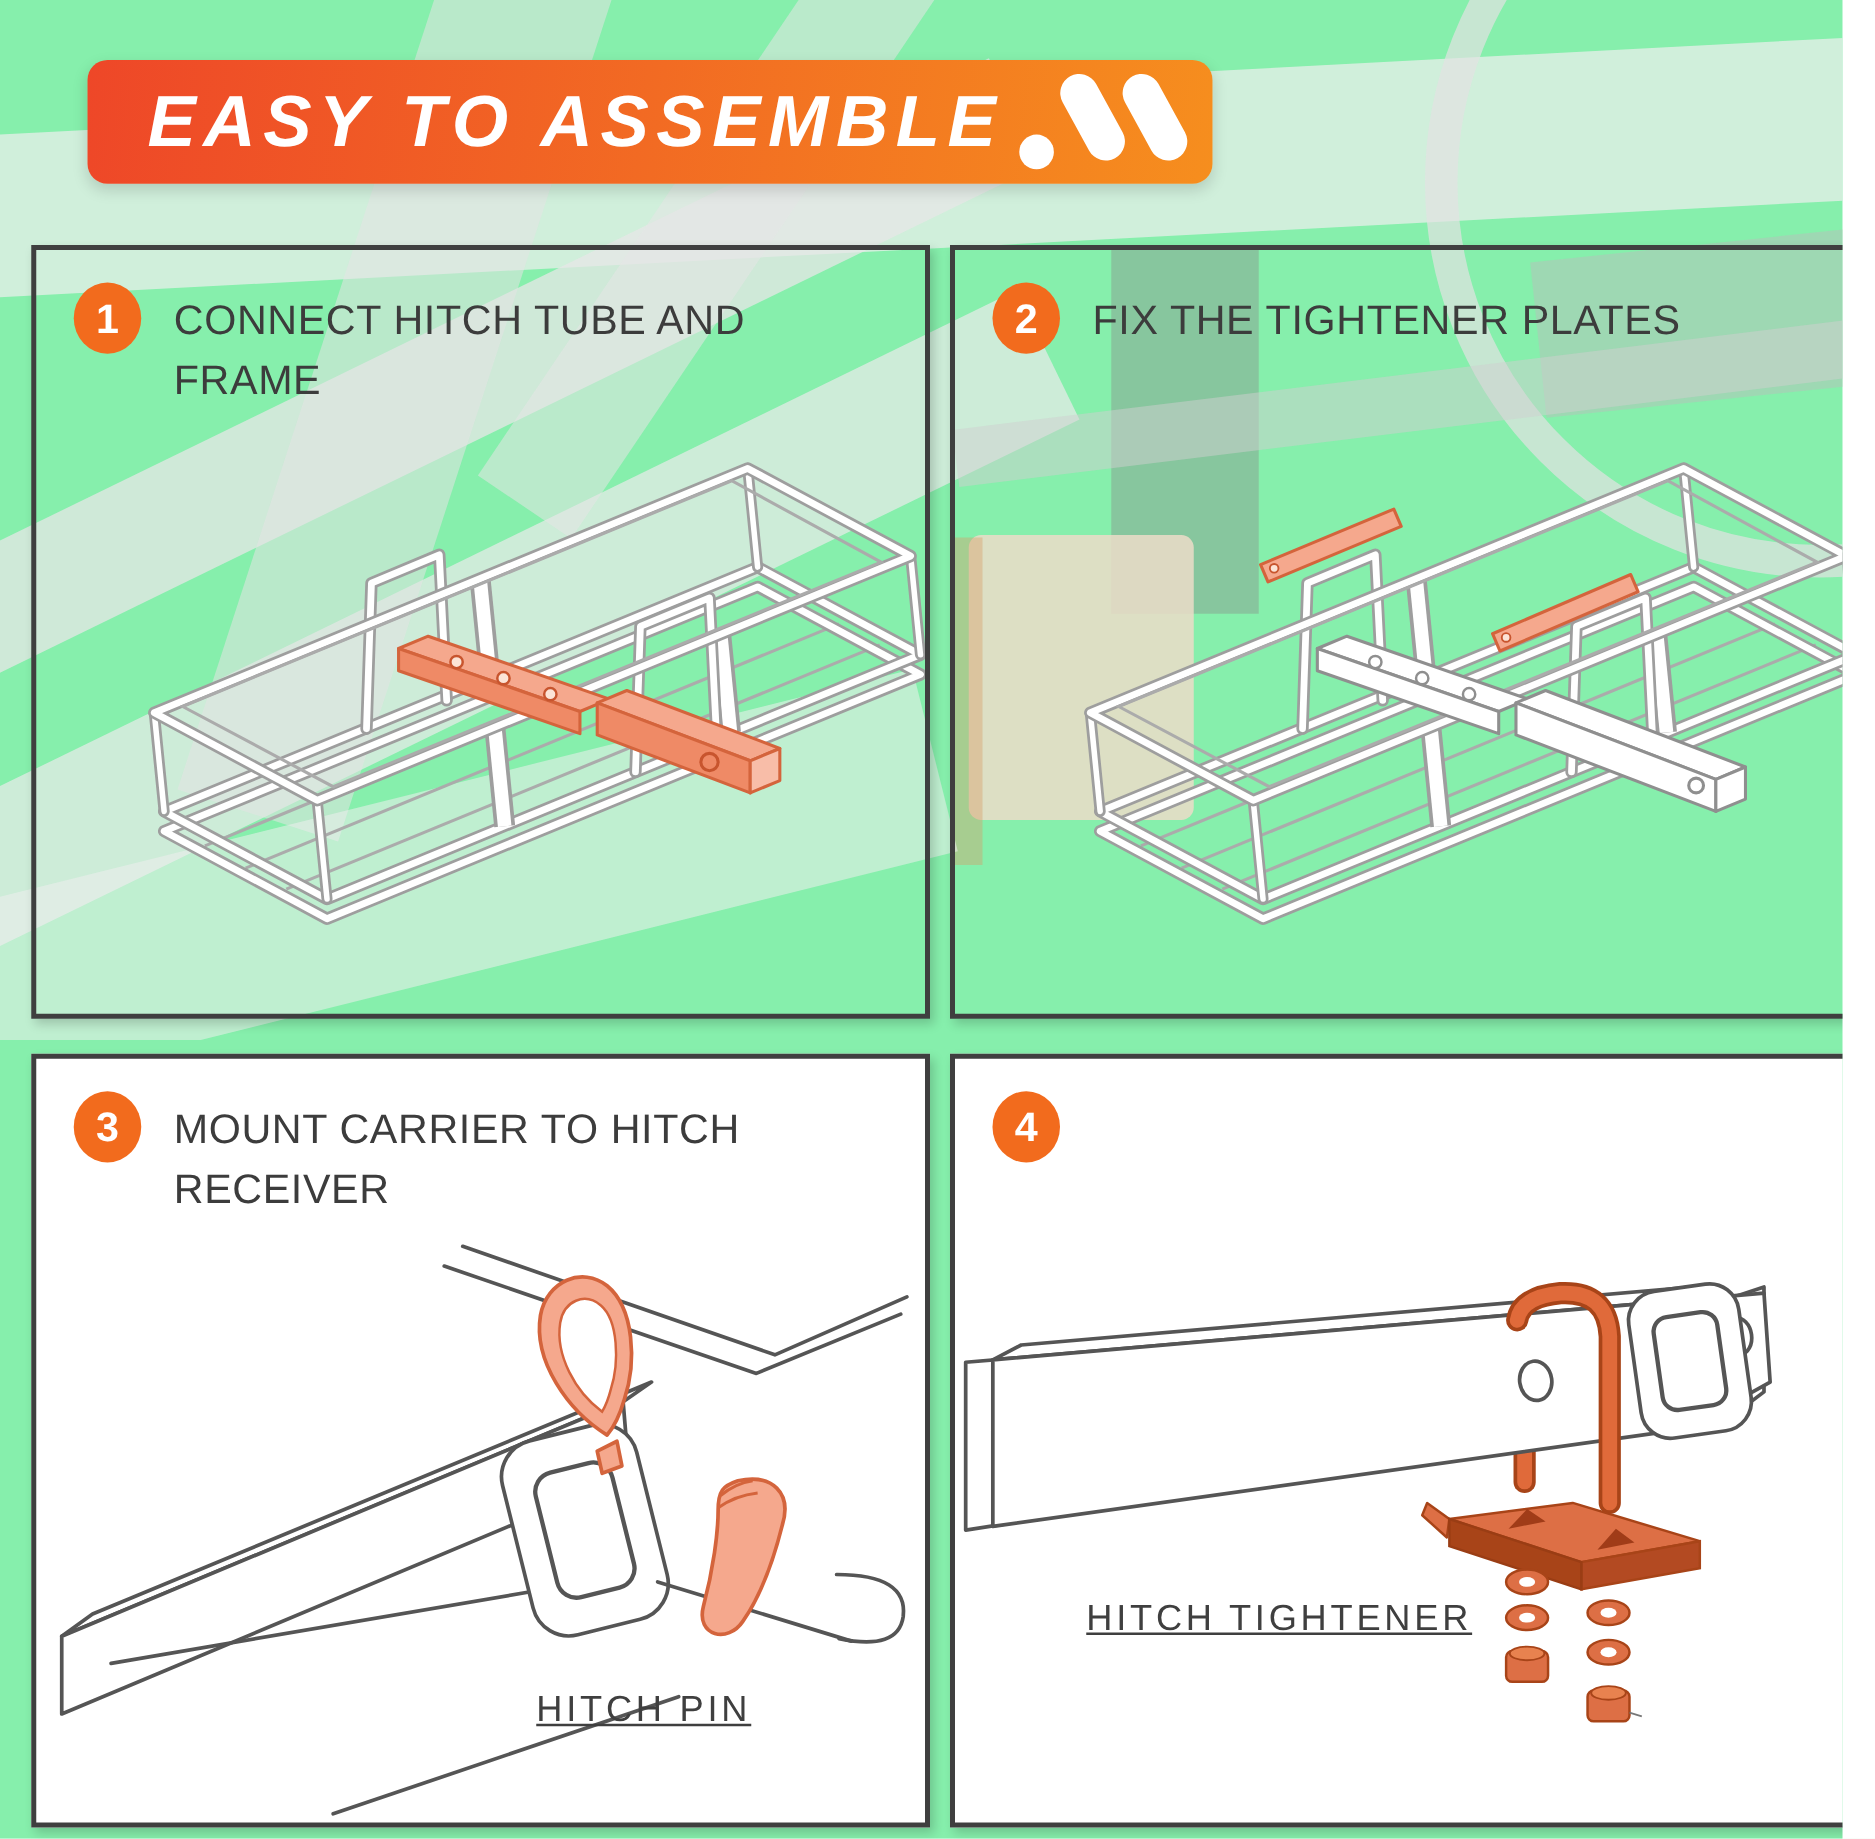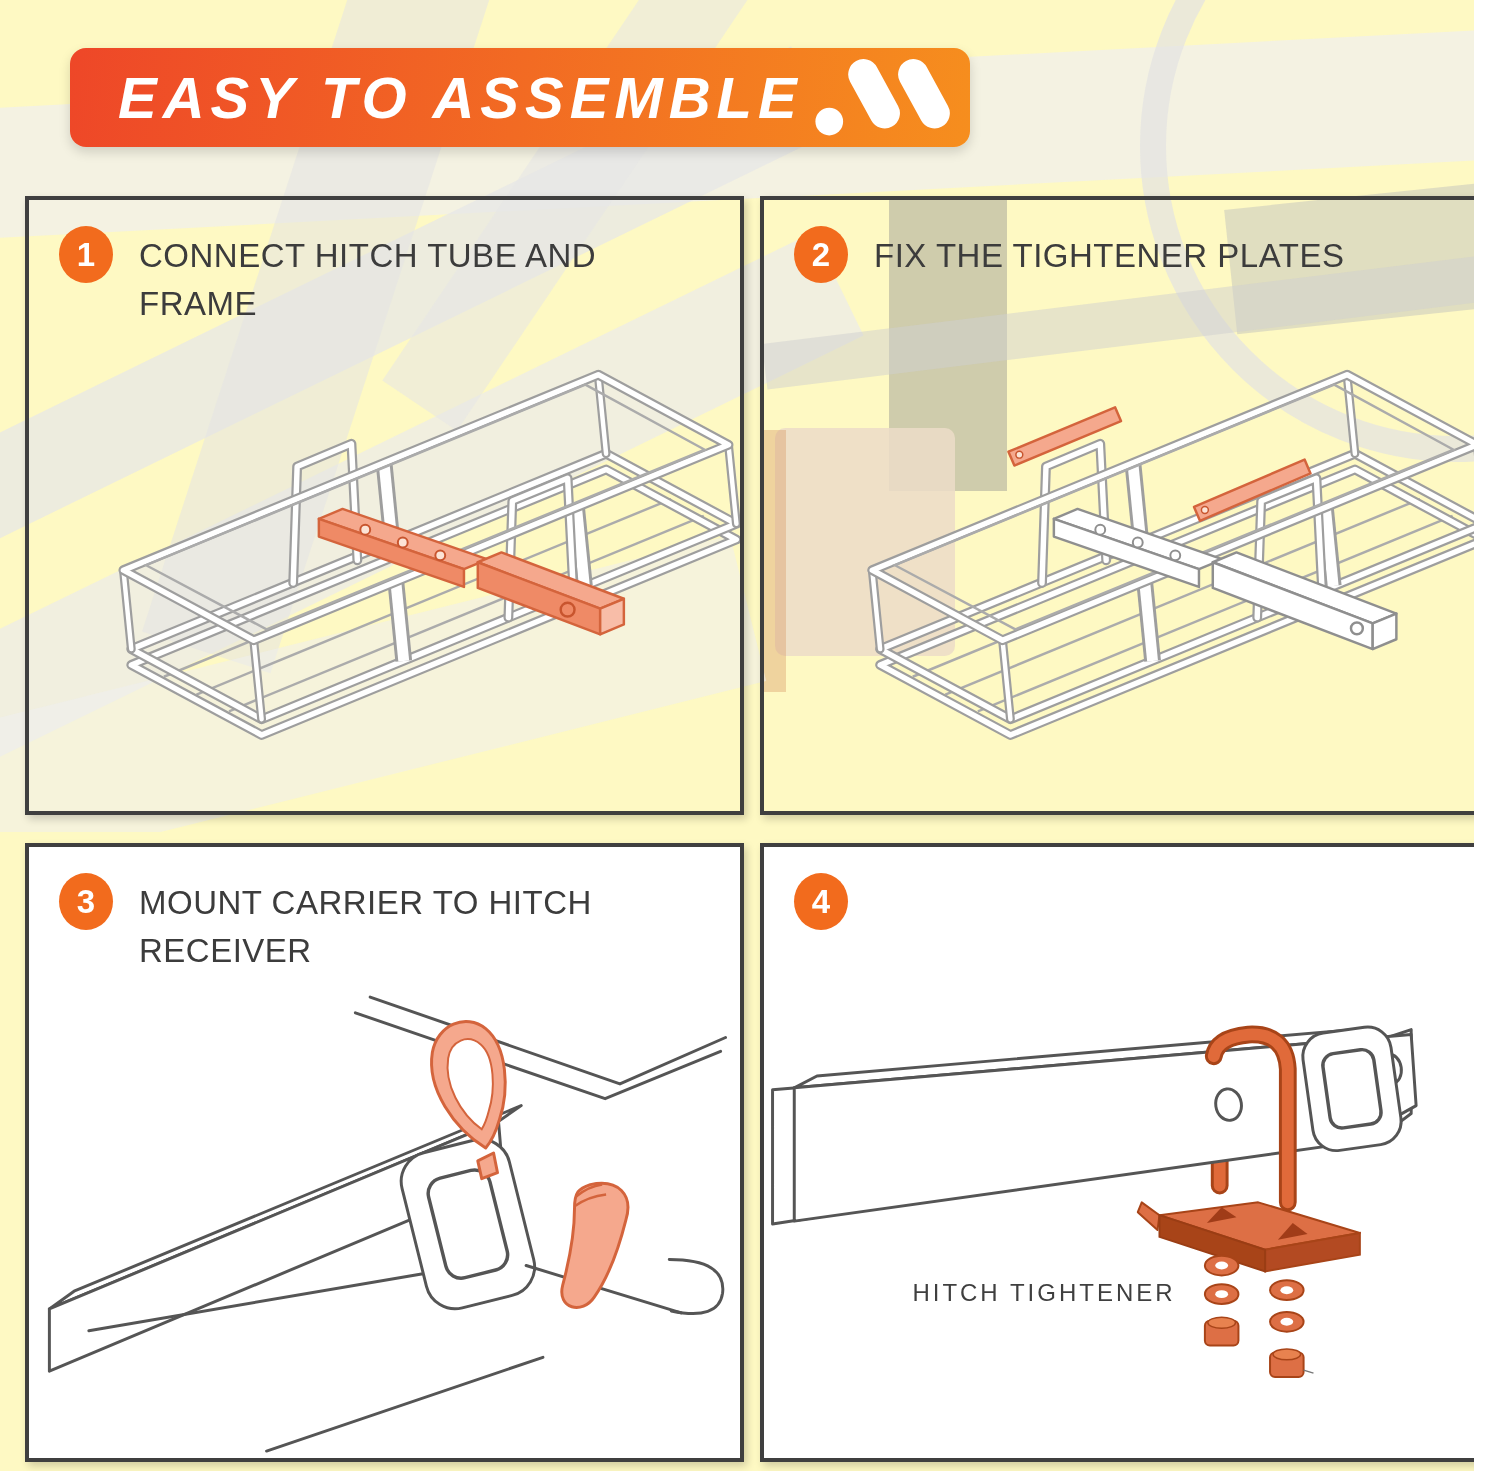--- a/index.html
+++ b/index.html
@@ -1,17 +1,17 @@
 <!DOCTYPE html>
 <html style="--accent: #f26b1d; --banner-start: #ee4728; --banner-end: #f68e1e; --text-dark: #3c3c3c; --panel-border: #3f3f3f; --line-gray: #9e9e9e; --dark-line: #555555; --salmon-fill: #f5a88d; --salmon-stroke: #d4643c; --deep-orange: #dd6f45; --deep-stroke: #a84418;"><head>
 <meta charset="utf-8">
 <style>
   html,body{margin:0;padding:0;background:#fff;}
   body{font-family:"Liberation Sans", sans-serif;}
-  .page{position:relative;width:1474px;height:1471px;background:#fef9c3;overflow:hidden;}
+  .page{position:relative;width:1474px;height:1471px;background:#86efac;overflow:hidden;}
 
   
   .bg{position:absolute;left:0;top:0;width:1500px;height:832px;overflow:hidden;z-index:0;}
   .bg .shape{position:absolute;}
 
   
   .banner{position:absolute;left:70px;top:48px;width:900px;height:99px;border-radius:16px;
     background:linear-gradient(97deg,var(--banner-start),var(--banner-end));
     display:flex;align-items:center;z-index:3;box-shadow:0 5px 12px rgba(0,0,0,.15);}
   .banner-title{color:#fff;font-size:58px;font-weight:bold;font-style:italic;
@@ -27,21 +27,21 @@
   .p4{left:760px;top:843px;width:720px;height:619px;background:#fff;}
 
   .panel-header{position:absolute;left:30px;top:26px;display:flex;align-items:flex-start;z-index:4;}
   .badge{flex:0 0 auto;width:54px;height:57px;border-radius:50%;background:var(--accent);
     color:#fff;font-size:33px;font-weight:bold;display:flex;align-items:center;justify-content:center;}
   .step-title{margin:0 0 0 26px;padding-top:6px;font-size:33px;font-weight:normal;color:var(--text-dark);
     letter-spacing:.5px;line-height:1.45;white-space:pre-line;max-width:580px;}
 
   .illus{position:absolute;left:0;top:0;width:100%;height:100%;}
 
-  .caption{position:absolute;font-size:24px;color:#3f3f3f;letter-spacing:3px;text-align:center;z-index:4;}
+  .caption{position:absolute;font-size:29px;color:#3f3f3f;letter-spacing:3px;z-index:4;text-decoration:underline;}
   .caption.pin{left:400px;top:505px;width:310px;}
   .caption.tightener{left:105px;top:432px;width:350px;}
 
   
   .wire-o{stroke:#9e9e9e;stroke-width:10;fill:none;stroke-linejoin:round;stroke-linecap:round}
   .wire-i{stroke:#ffffff;stroke-width:5.5;fill:none;stroke-linejoin:round;stroke-linecap:round}
   .post-o{stroke:#9e9e9e;stroke-width:9;fill:none;stroke-linecap:round}
   .post-i{stroke:#ffffff;stroke-width:4.5;fill:none;stroke-linecap:round}
   .strap-o{stroke:#9e9e9e;stroke-width:17;fill:none;stroke-linecap:butt}
   .strap-i{stroke:#ffffff;stroke-width:11;fill:none;stroke-linecap:butt}
@@ -218,20 +218,21 @@
         <path d="M458 286 C436 270 420 240 424 214 C427 196 444 189 457 200 C471 212 472 246 465 268 C463 276 461 281 458 286 Z" fill="#fff" stroke="#d4643c" stroke-width="2"></path>
       </g>
       <g>
         <path class="dl" d="M503 424 L660 472" stroke-width="2.5"></path>
         <path class="dl" d="M648 418 Q706 418 702 452 Q698 480 650 470" stroke-width="2.5"></path>
         <path class="sal3" d="M568 342 C596 336 612 352 604 378 C596 410 586 436 572 456 C560 474 534 468 540 444 C548 414 552 384 552 366 C552 350 556 346 568 342 Z"></path>
         <path d="M554 354 Q566 344 580 342" fill="none" stroke="#d4643c" stroke-width="2.5"></path>
         <path d="M552 364 Q566 354 584 352" fill="none" stroke="#d4643c" stroke-width="2.5"></path>
       </g>
     </svg>
+    <span class="caption pin">HITCH PIN</span>
   </section>
 
   <section class="panel p4">
     <div class="panel-header">
       <span class="badge">4</span>
     </div>
     <svg class="illus" viewBox="0 0 720 619">
       <g>
         <path class="ub-o" d="M461 230 L461 343"></path>
         <path class="ub-i" d="M461 230 L461 343"></path>

